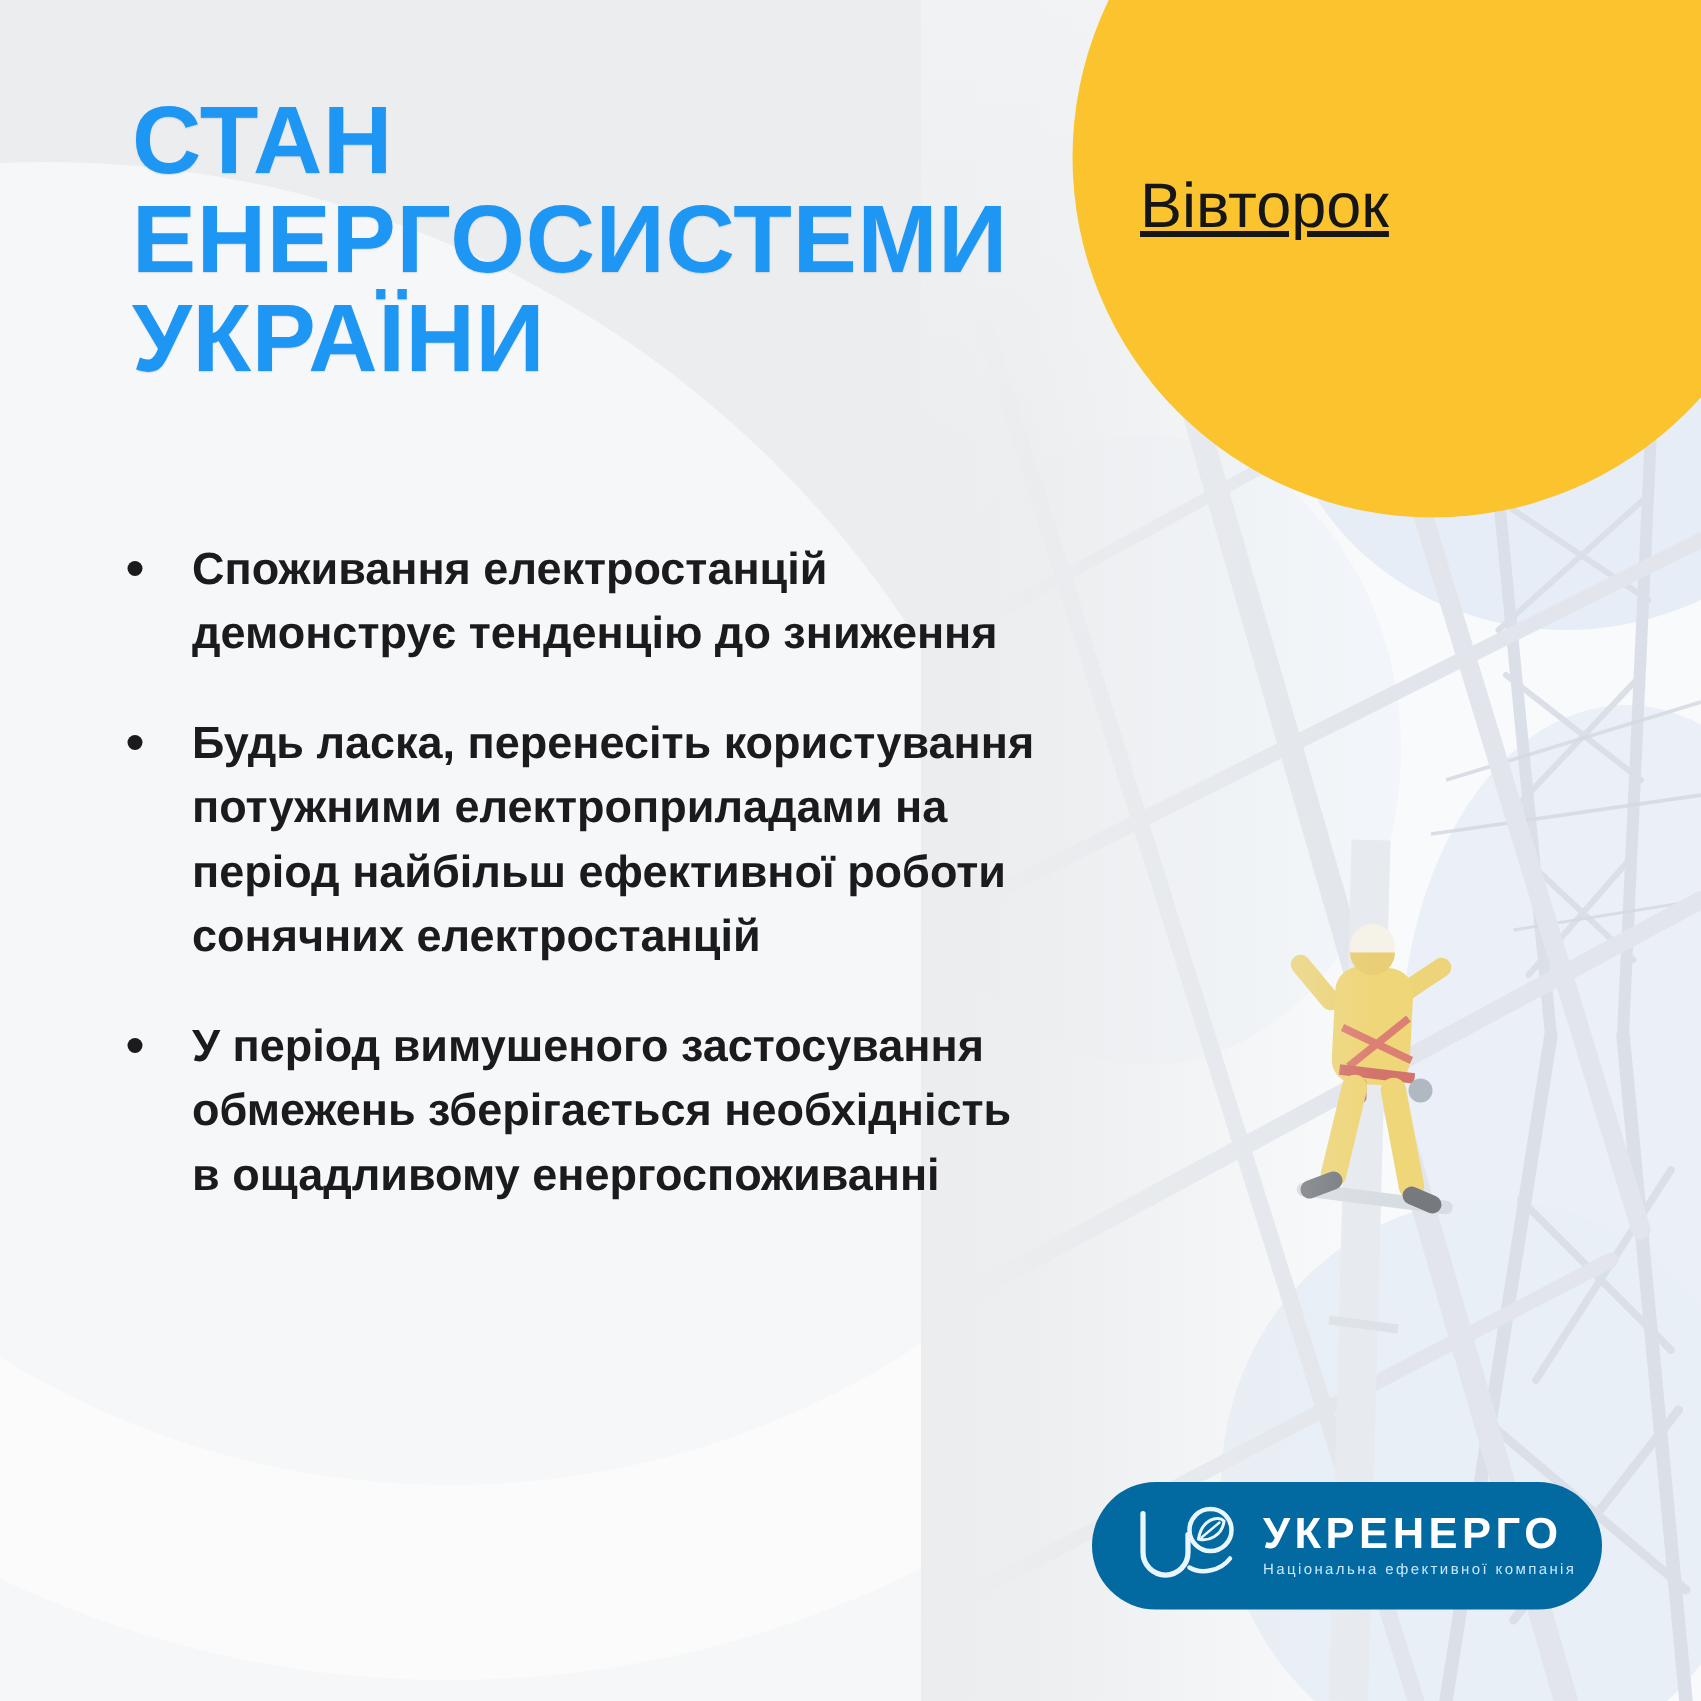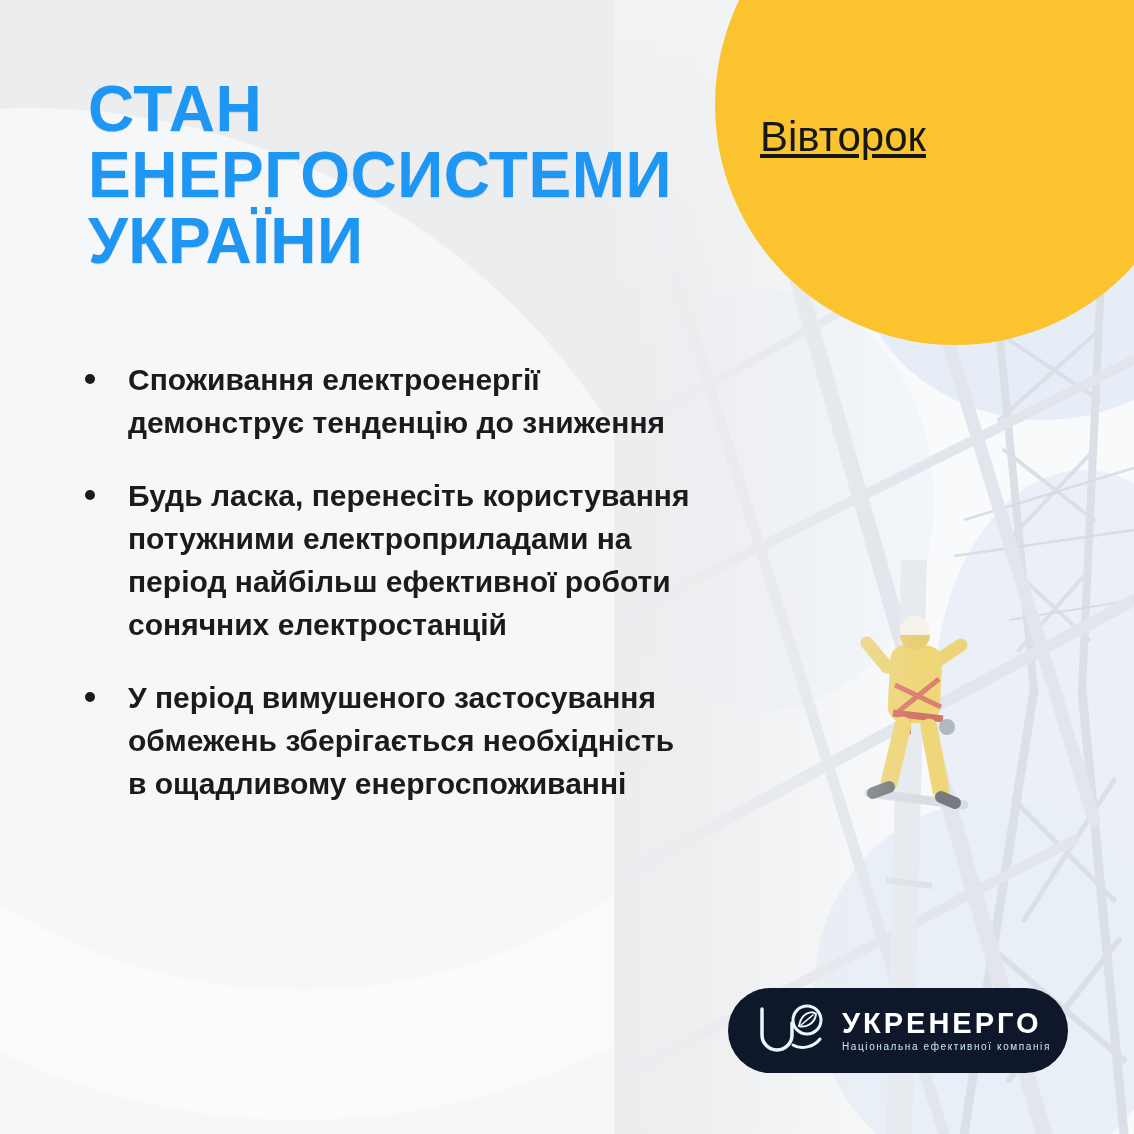--- a/index.html
+++ b/index.html
@@ -30,21 +30,21 @@
     border-radius:50%;background:#FBC42F;z-index:3;
   }
   .date-badge-text{
     position:absolute;left:760px;top:112px;width:325px;
     text-align:left;z-index:4;color:#161617;text-decoration:underline;
   }
   .weekday{font-size:42px;font-weight:400;line-height:50px;}
   .date{font-size:40px;font-weight:700;line-height:46px;letter-spacing:0.5px;}
   
   .title{
-    position:absolute;left:88px;top:76px;z-index:4;
+    position:absolute;left:88px;top:60px;z-index:4;
     color:#1E96F3;font-size:64px;font-weight:700;line-height:66px;
     white-space:pre-line;letter-spacing:0.5px;
     text-shadow:0 1px 1px rgba(120,130,140,0.25);
   }
   
   .bullets{
     position:absolute;left:85px;top:358px;width:690px;z-index:4;
     list-style:none;margin:0;padding:0;
   }
   .bullet{display:flex;align-items:flex-start;margin-bottom:30px;}
@@ -52,21 +52,21 @@
     flex:0 0 auto;width:10px;height:10px;border-radius:50%;
     background:#1B1B1D;margin-top:16px;
   }
   .bullet-text{
     margin-left:33px;color:#1B1B1D;font-size:30px;font-weight:700;
     line-height:43px;white-space:pre-line;
   }
   
   .logo-box{
     position:absolute;left:728px;top:988px;width:340px;height:85px;
-    background:#0f172a;border-radius:43px;z-index:5;
+    background:#0369a1;border-radius:43px;z-index:5;
     display:flex;align-items:center;
   }
   .logo-mark{margin-left:26px;flex:0 0 auto;}
   .logo-text{margin-left:12px;display:flex;flex-direction:column;}
   .logo-name{
     color:#FFFFFF;font-size:29px;font-weight:700;letter-spacing:3px;
     line-height:30px;
   }
   .logo-tagline{
     margin-top:3px;color:#C9E8FD;font-size:10px;font-weight:400;
@@ -171,21 +171,21 @@
     <div class="weekday">Вівторок</div>
   </div>
 
   <h1 class="title" style="margin:0;">СТАН
 ЕНЕРГОСИСТЕМИ
 УКРАЇНИ</h1>
 
   <ul class="bullets">
     <li class="bullet">
       <span class="bullet-dot"></span>
-      <span class="bullet-text">Споживання електроенергії
+      <span class="bullet-text">Споживання електростанцій
 демонструє тенденцію до зниження</span>
     </li>
     <li class="bullet">
       <span class="bullet-dot"></span>
       <span class="bullet-text">Будь ласка, перенесіть користування
 потужними електроприладами на
 період найбільш ефективної роботи
 сонячних електростанцій</span>
     </li>
     <li class="bullet">

